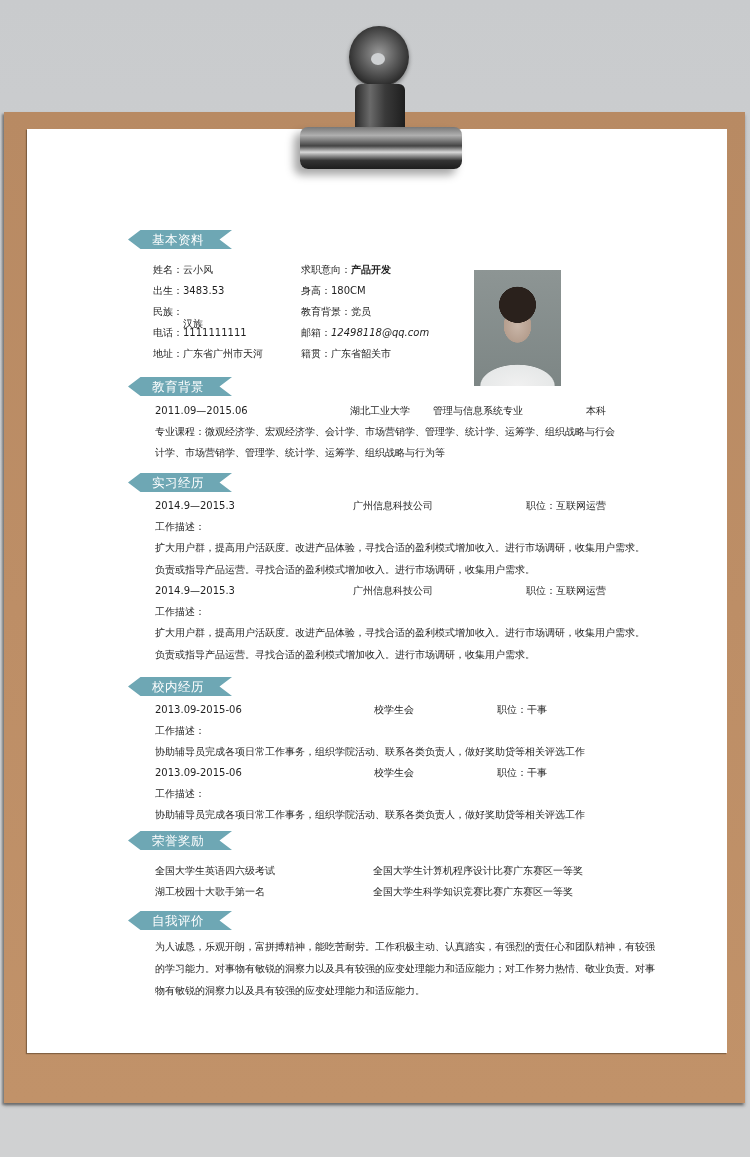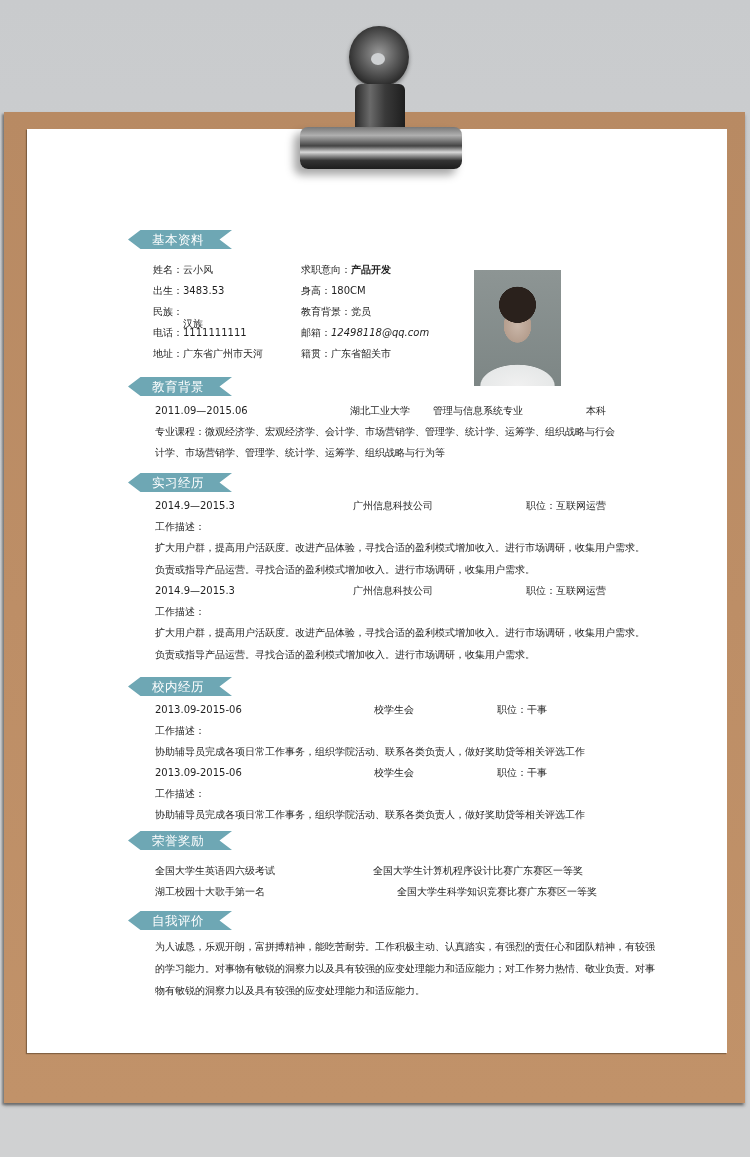--- a/index.html
+++ b/index.html
@@ -144,20 +144,20 @@
 <span class="t" style="left:497px;top:766px;">职位：干事</span>
 <span class="t" style="left:155px;top:787px;">工作描述：</span>
 <span class="t" style="left:155px;top:808px;">协助辅导员完成各项日常工作事务，组织学院活动、联系各类负责人，做好奖助贷等相关评选工作</span>
 
 <div class="section-banner" style="top:831px;">
   <span class="section-title">荣誉奖励</span>
 </div>
 <span class="t" style="left:155px;top:864px;">全国大学生英语四六级考试</span>
 <span class="t" style="left:373px;top:864px;">全国大学生计算机程序设计比赛广东赛区一等奖</span>
 <span class="t" style="left:155px;top:885px;">湖工校园十大歌手第一名</span>
-<span class="t" style="left:373px;top:885px;margin-left:24px;">全国大学生科学知识竞赛比赛广东赛区一等奖</span>
+<span class="t" style="left:373px;top:885px;">全国大学生科学知识竞赛比赛广东赛区一等奖</span>
 
 <div class="section-banner" style="top:911px;">
   <span class="section-title">自我评价</span>
 </div>
 <span class="t" style="left:155px;top:940px;">为人诚恳，乐观开朗，富拼搏精神，能吃苦耐劳。工作积极主动、认真踏实，有强烈的责任心和团队精神，有较强</span>
 <span class="t" style="left:155px;top:962px;text-align:center;">的学习能力。对事物有敏锐的洞察力以及具有较强的应变处理能力和适应能力；对工作努力热情、敬业负责。对事</span>
 <span class="t" style="left:155px;top:984px;">物有敏锐的洞察力以及具有较强的应变处理能力和适应能力。</span>
 
 </body></html>

